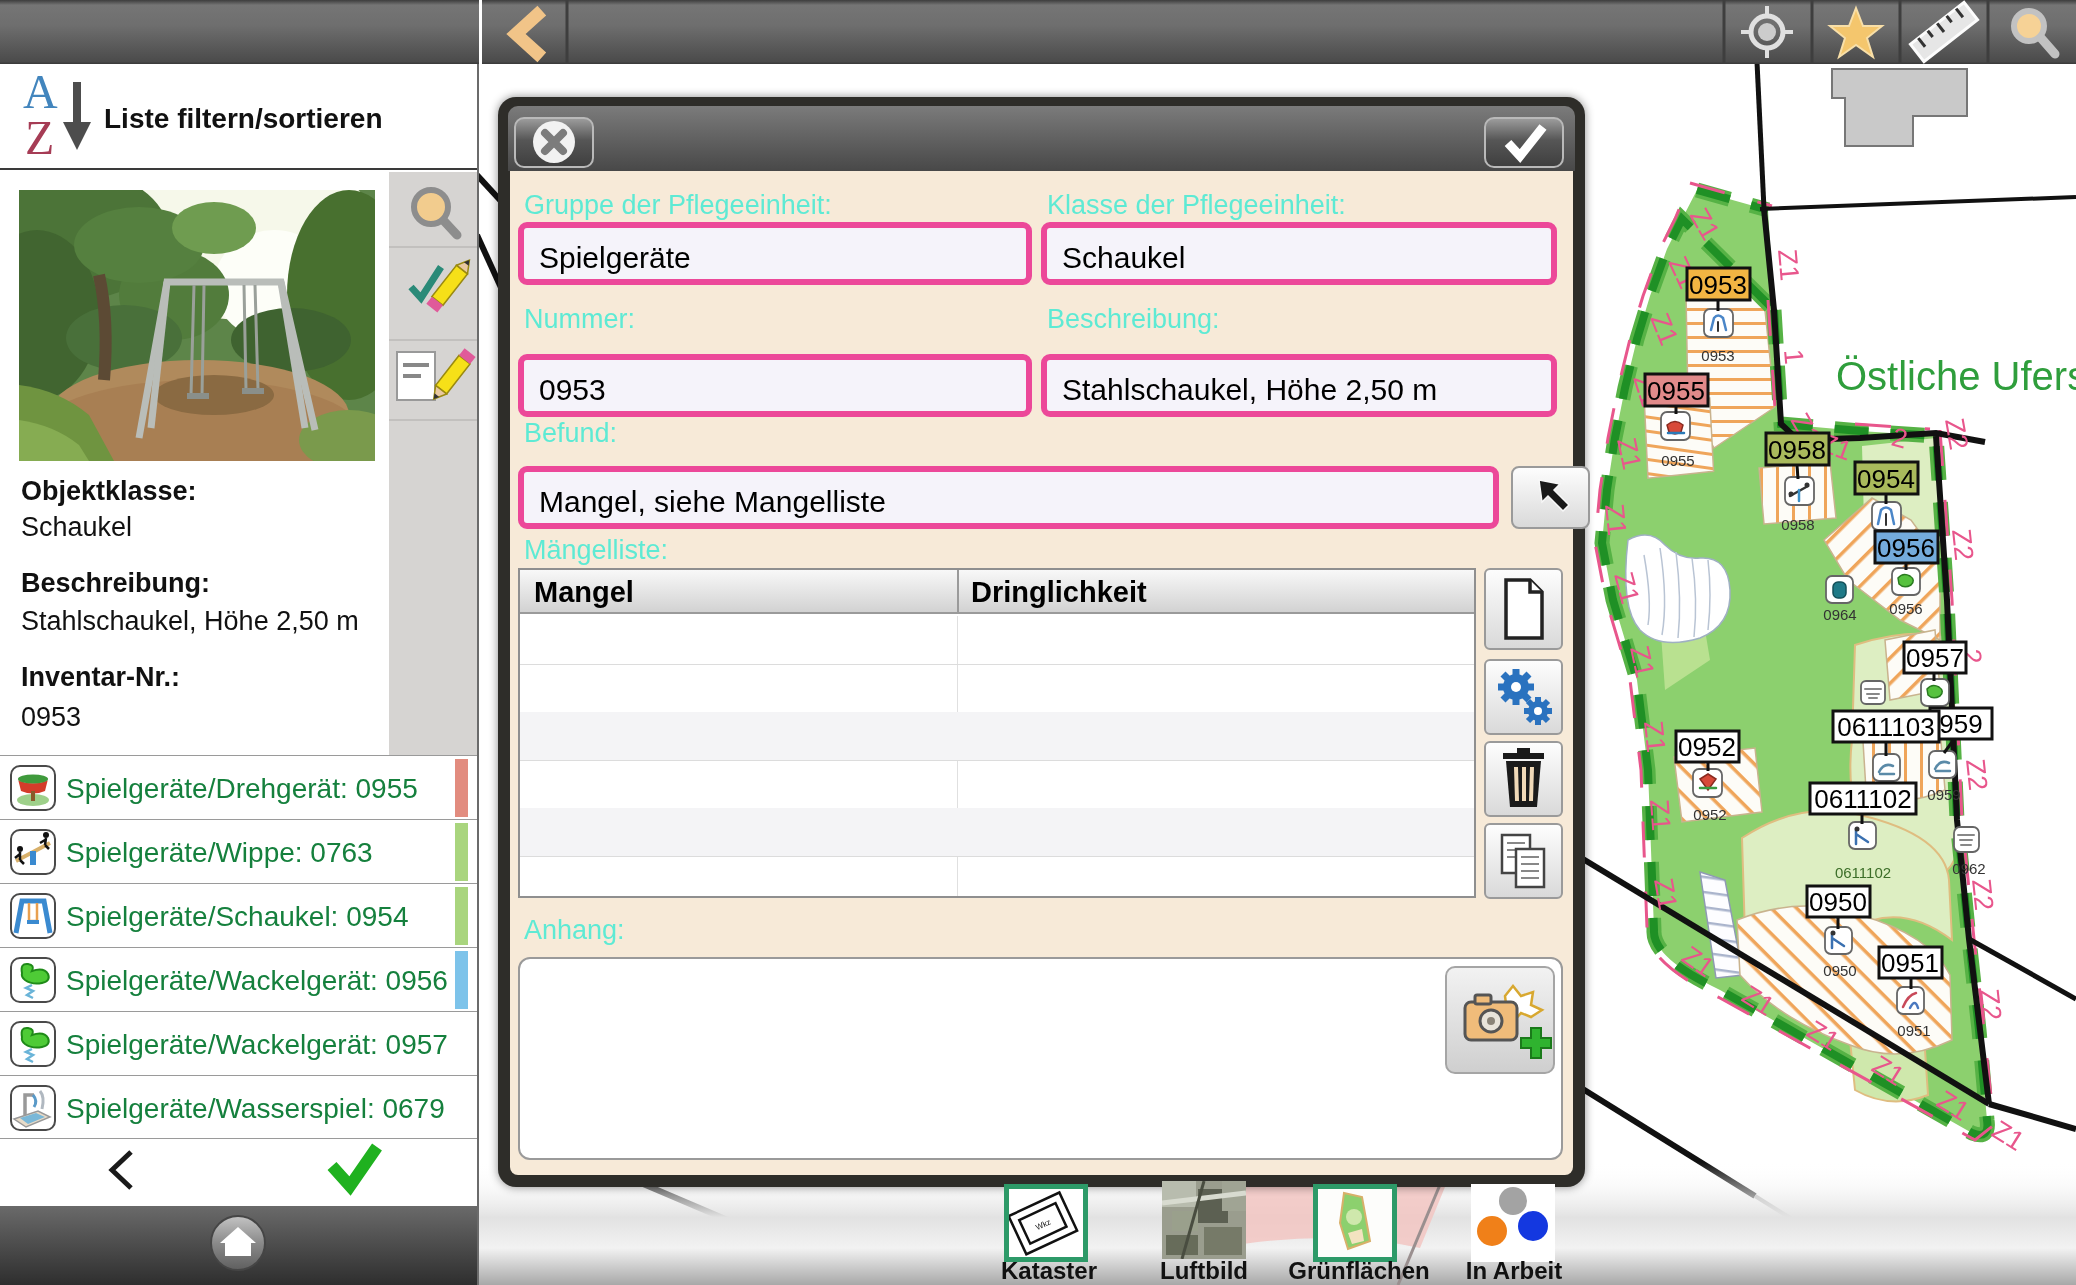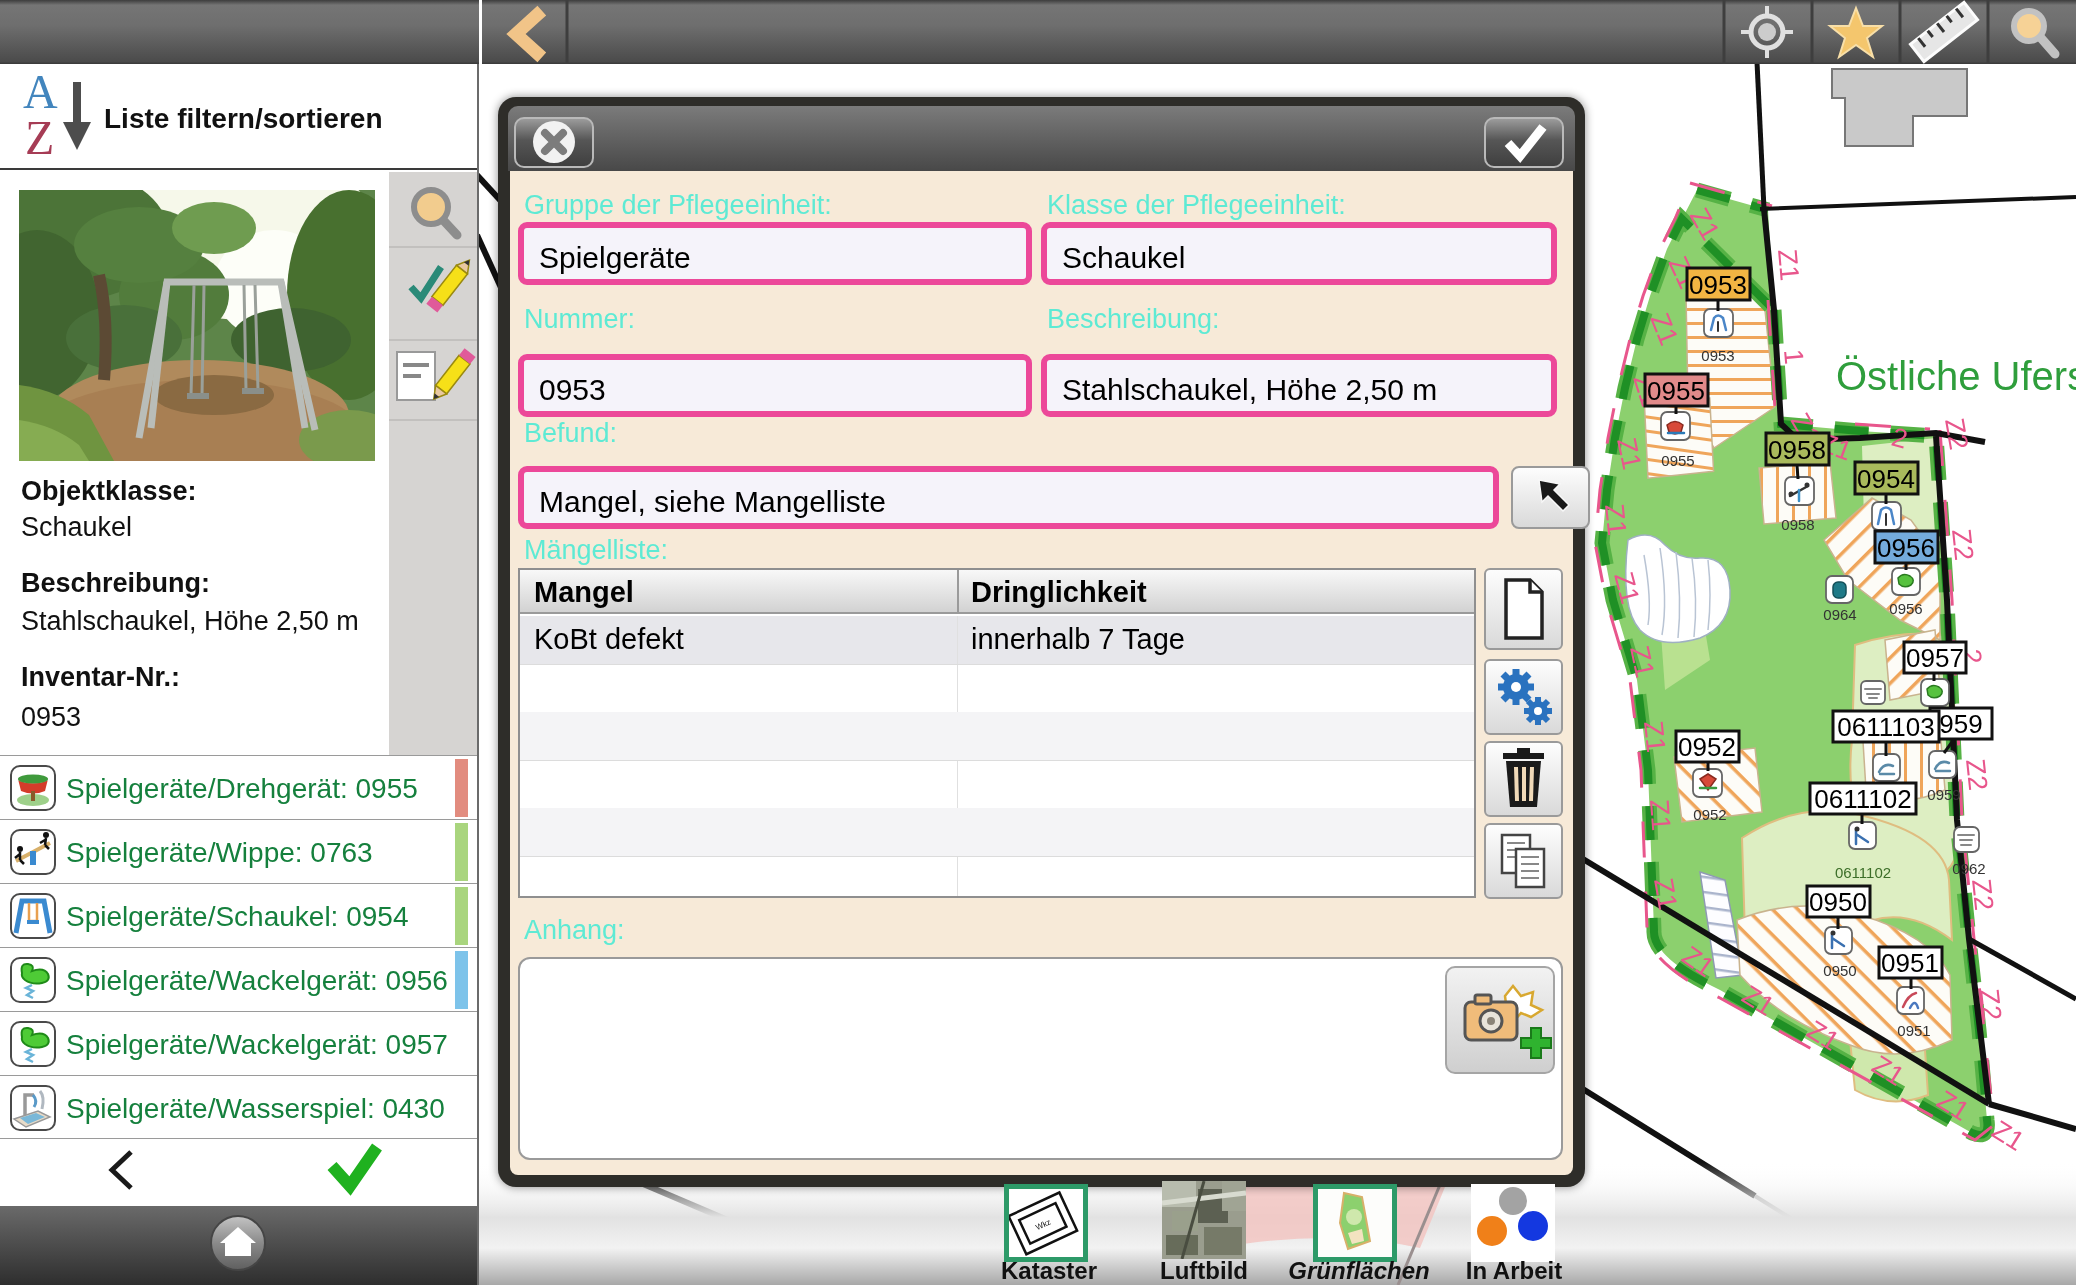--- a/index.html
+++ b/index.html
@@ -458,21 +458,21 @@
           <div class="ltext">Spielgeräte/Wackelgerät: 0957</div>
         </div>
       <div class="lrow">
           <div class="licon"><svg width="42" height="42" viewBox="0 0 42 42">
         <path d="M2,32 L26,24 L38,30 L14,40 Z" fill="#e8dbc8" stroke="#999" stroke-width="1.5"></path>
         <path d="M8,31 L24,26 L33,30 L16,37 Z" fill="#7ab8d8"></path>
         <path d="M13,28 L13,8 L22,8" fill="none" stroke="#999" stroke-width="3.5"></path>
         <path d="M21,8 Q26,14 22,20" fill="none" stroke="#5a9ac8" stroke-width="3"></path>
         <path d="M28,4 Q33,10 30,22" fill="none" stroke="#b0b8c0" stroke-width="3" fill-opacity="0"></path>
       </svg></div>
-          <div class="ltext">Spielgeräte/Wasserspiel: 0430</div>
+          <div class="ltext">Spielgeräte/Wasserspiel: 0679</div>
         </div>
     </div>
     <div id="lfoot">
       <svg width="477" height="67" viewBox="0 0 477 67">
         <path d="M131,13 L112,31 L131,49" fill="none" stroke="#1a1a1a" stroke-width="5"></path>
         <path d="M332,27 L350,47 L377,8" fill="none" stroke="#1fb11f" stroke-width="12"></path>
       </svg>
     </div>
     <div id="lbot">
       <svg width="477" height="79" viewBox="0 0 477 79">
@@ -517,24 +517,20 @@
       <svg width="75" height="59" viewBox="0 0 75 59">
         <path d="M26,12 L29,34 L35,28 L50,43 L56,37 L41,22 L47,16 Z" fill="#1a1a1a" stroke="#f8f8f8" stroke-width="1.5"></path>
       </svg>
     </div>
     <div class="dlabel" style="left:26px; top:438px;">Mängelliste:</div>
     <div id="dtable">
       <div id="thead">
         <div style="position:absolute; left:14px; top:6px; font-size:29px; font-weight:bold;">Mangel</div>
         <div style="position:absolute; left:451px; top:6px; font-size:29px; font-weight:bold;">Dringlichkeit</div>
         <div style="position:absolute; left:437px; top:0; width:2px; height:44px; background:#9a9a9a;"></div>
-      </div>
-      <div style="position:absolute; left:0; top:46px; width:954px; height:48px; background:#e7e7eb;">
-        <div style="position:absolute; left:14px; top:7px; font-size:29px;">KoBt defekt</div>
-        <div style="position:absolute; left:451px; top:7px; font-size:29px;">innerhalb 7 Tage</div>
       </div>
       <div style="position:absolute; left:437px; top:46px; width:1px; height:280px; background:#e0e0e0;"></div>
       <div style="position:absolute; left:0; top:142px; width:954px; height:48px; background:#f4f4f6;"></div>
       <div style="position:absolute; left:0; top:238px; width:954px; height:48px; background:#f4f4f6;"></div>
       <div style="position:absolute; left:0; top:94px; width:954px; height:1px; background:#dcdcdc;"></div>
       <div style="position:absolute; left:0; top:190px; width:954px; height:1px; background:#dcdcdc;"></div>
       <div style="position:absolute; left:0; top:286px; width:954px; height:1px; background:#dcdcdc;"></div>
     </div>
     <div class="dibtn" style="top:471px; height:82px;">
       <svg width="75" height="78" viewBox="0 0 75 78">
@@ -635,21 +631,21 @@
   <div class="tlabel" style="left:1119px; top:1257px; width:170px; text-align:center;">Luftbild</div>
 
   <div class="thumb" style="left:1313px; top:1184px; border:5px solid #2d9a68;">
     <svg width="74" height="68" viewBox="0 0 74 68">
       <rect width="74" height="68" fill="#fdfdfb"></rect>
       <path d="M26,4 L44,8 L48,30 L52,52 L30,60 L22,34 Z" fill="#8cd06e" stroke="#d8b06a" stroke-width="2"></path>
       <circle cx="36" cy="28" r="8" fill="#cfe8ac"></circle>
       <path d="M30,44 L44,40 L46,52 L34,55 Z" fill="#f3e3c0"></path>
     </svg>
   </div>
-  <div class="tlabel" style="left:1274px; top:1257px; width:170px; text-align:center;font-style:italic;">Grünflächen</div>
+  <div class="tlabel" style="left:1274px; top:1257px; width:170px; text-align:center;">Grünflächen</div>
 
   <div class="thumb" style="left:1471px; top:1184px;">
     <svg width="84" height="78" viewBox="0 0 84 78">
       <rect width="84" height="78" fill="#fff"></rect>
       <circle cx="42" cy="17" r="14" fill="#a3a3a3"></circle>
       <circle cx="21" cy="47" r="15" fill="#f08019"></circle>
       <circle cx="62" cy="42" r="15" fill="#1438e0"></circle>
     </svg>
   </div>
   <div class="tlabel" style="left:1429px; top:1257px; width:170px; text-align:center;">In Arbeit</div>

